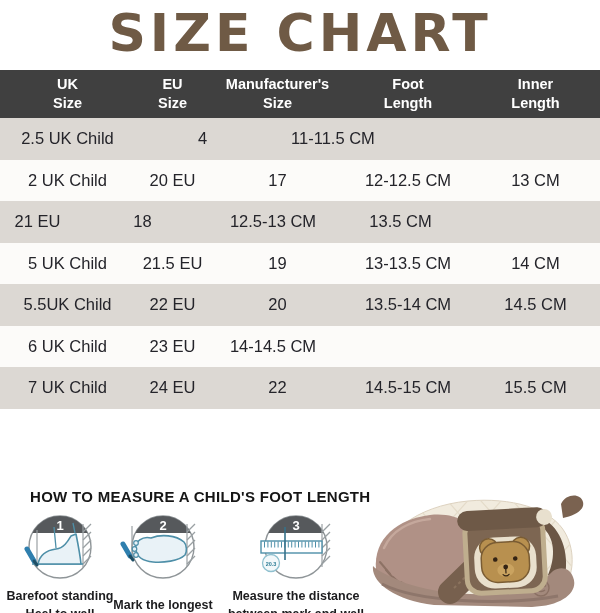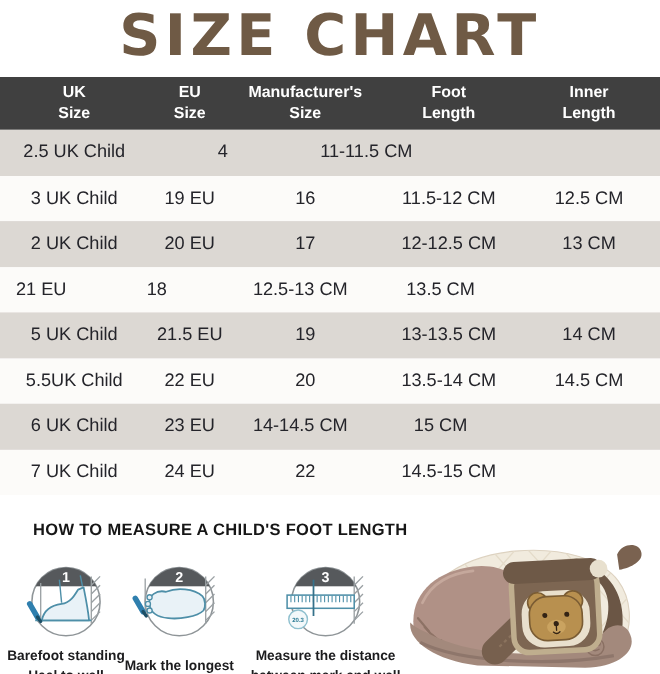--- a/index.html
+++ b/index.html
@@ -28,21 +28,21 @@
   .tbody .tr:nth-child(odd)  { background:#dcd8d3; }
   .tbody .tr:nth-child(even) { background:#fcfbf9; }
   .td {
     display:flex; align-items:center; justify-content:center;
     font-size:16.5px; color:#24242a; text-align:center;
   }
   .c1{width:22.5%}.c2{width:12.5%}.c3{width:22.5%}.c4{width:21%}.c5{width:21.5%}
 
   
   .guide-heading {
-    position:absolute; left:30px; top:473px;
+    position:absolute; left:30px; top:488px;
     font-size:15px; font-weight:bold; color:#161616; letter-spacing:.3px;
   }
   .step { position:absolute; top:510px; text-align:center; }
   .step svg { display:block; margin:0 auto; }
   .step-caption {
     margin-top:3px; font-size:12.5px; font-weight:bold; color:#1c1c1e;
     line-height:1.45; white-space:pre-line;
   }
   .step-caption.single { padding-top:9px; }
   #step1 { left:2px;  width:116px; }
@@ -71,27 +71,20 @@
       <div class="th c5">Inner
 Length</div>
     </div>
     <div class="tbody">
       <div class="tr">
         <div class="td c1">2.5 UK Child</div>
         <div class="td c3">4</div>
         <div class="td c4">11-11.5 CM</div>
       </div>
       <div class="tr">
-        <div class="td c1">3 UK Child</div>
-        <div class="td c2">19 EU</div>
-        <div class="td c3">16</div>
-        <div class="td c4">11.5-12 CM</div>
-        <div class="td c5">12.5 CM</div>
-      </div>
-      <div class="tr">
         <div class="td c1">2 UK Child</div>
         <div class="td c2">20 EU</div>
         <div class="td c3">17</div>
         <div class="td c4">12-12.5 CM</div>
         <div class="td c5">13 CM</div>
       </div>
       <div class="tr">
         <div class="td c2">21 EU</div>
         <div class="td c3">18</div>
         <div class="td c4">12.5-13 CM</div>
@@ -108,27 +101,27 @@
         <div class="td c1">5.5UK Child</div>
         <div class="td c2">22 EU</div>
         <div class="td c3">20</div>
         <div class="td c4">13.5-14 CM</div>
         <div class="td c5">14.5 CM</div>
       </div>
       <div class="tr">
         <div class="td c1">6 UK Child</div>
         <div class="td c2">23 EU</div>
         <div class="td c4">14-14.5 CM</div>
-        <div class="td c5">15 CM</div>
       </div>
       <div class="tr">
         <div class="td c1">7 UK Child</div>
         <div class="td c2">24 EU</div>
         <div class="td c3">22</div>
         <div class="td c4">14.5-15 CM</div>
+        <div class="td c5">15.5 CM</div>
       </div>
     </div>
   </div>
 
   <div class="guide-heading">HOW TO MEASURE A CHILD'S FOOT LENGTH</div>
 
   <div class="step" id="step1">
     <svg width="96" height="74" viewBox="0 0 96 74">
       <defs>
           <clipPath id="cap1">

